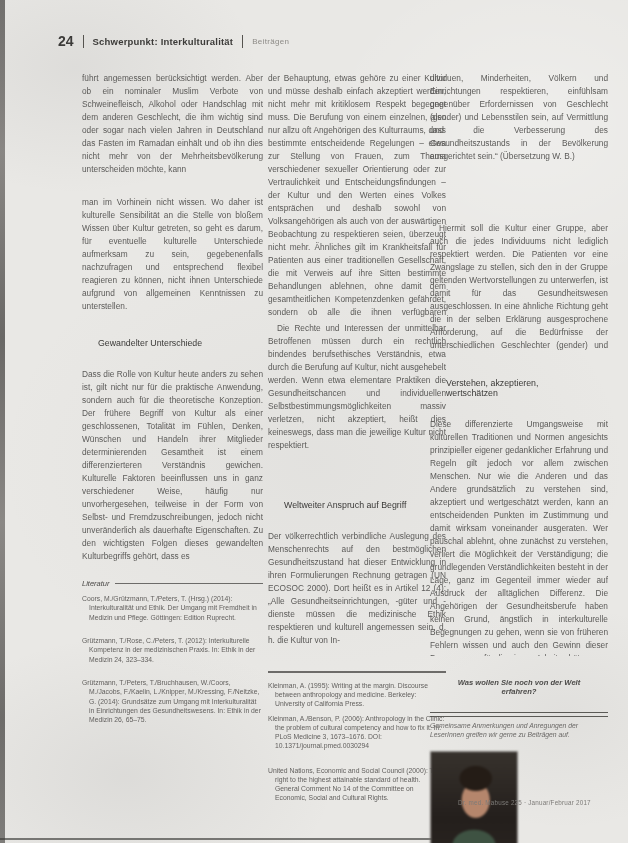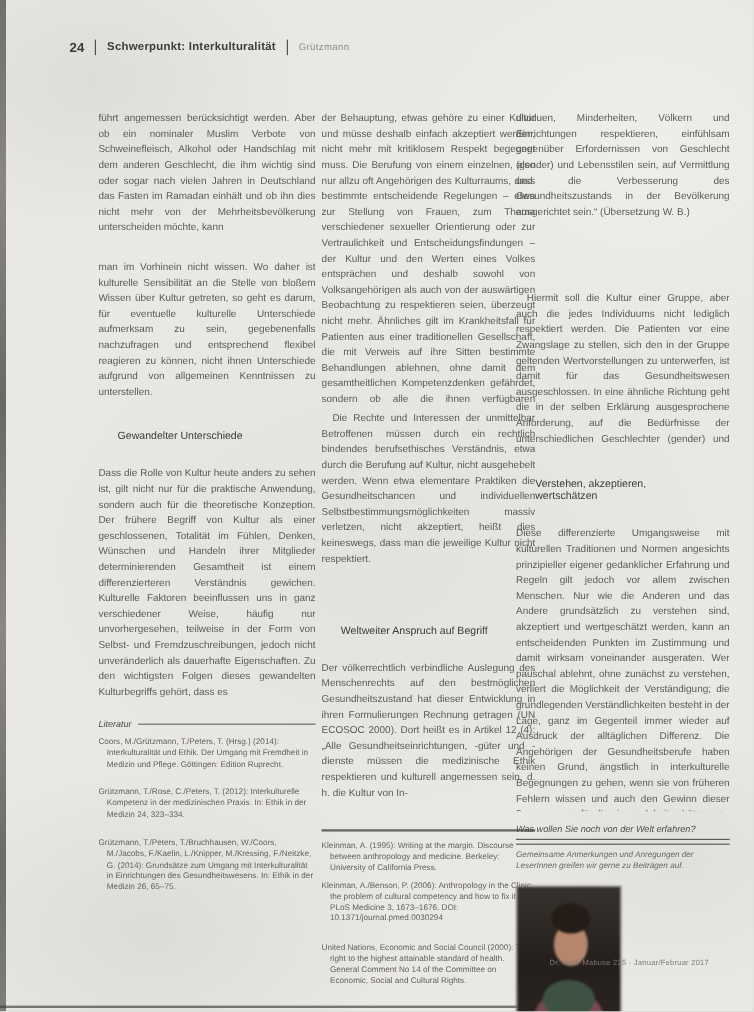--- a/index.html
+++ b/index.html
@@ -14,48 +14,48 @@
       radial-gradient(300px 200px at 20% 92%, rgba(110,110,110,.10), transparent 70%),
       radial-gradient(220px 160px at 90% 85%, rgba(125,125,125,.08), transparent 70%);}
   .scan-edge-left{position:absolute;left:0;top:0;width:5px;height:100%;
     background:linear-gradient(180deg,#4a4846 0%,#6a6764 18%,#3f3d3b 40%,#6b6865 62%,#454341 85%,#5c5a57 100%);
     opacity:.75;}
   .scan-edge-bottom{position:absolute;left:0;bottom:3px;width:72%;height:2px;background:#3b3a38;opacity:.65;}
 
   
   .header{position:absolute;left:58px;top:33px;display:flex;align-items:center;gap:9px;
           color:#3c3b39;filter:blur(.25px);}
-  .header .pageno{font-weight:bold;font-size:11px;}
+  .header .pageno{font-weight:bold;font-size:14px;}
   .header .sep{width:1px;height:13px;background:#55534f;}
   .header .section{font-weight:bold;font-size:9.5px;letter-spacing:.2px;}
   .header .subsection{font-size:8px;color:#8d8b87;letter-spacing:.3px;}
 
   
-  .col{position:absolute;top:92px;}
+  .col{position:absolute;top:72px;}
   #col1{left:82px;width:181px;}
   #col2{left:268px;width:178px;}
   #col3{left:430px;width:178px;}
 
   p.body{margin:0;font-size:8.3px;line-height:13px;text-align:justify;color:#5b5a58;
          filter:blur(.4px);overflow:hidden;hyphens:auto;}
   p.body.indent{text-indent:9px;}
   .subhead{margin:16px;font-size:8.8px;font-weight:normal;color:#3a3937;filter:blur(.3px);}
 
   .pullquote{margin:0;font-size:14.5px;line-height:17px;font-weight:bold;color:#4e4d4b;
              filter:blur(.35px);letter-spacing:.1px;}
 
   .litrow{display:flex;align-items:center;gap:5px;}
   .litlabel{font-size:7.5px;font-weight:normal;font-style:italic;color:#4a4947;filter:blur(.3px);}
   .litrule{flex:1;height:1.6px;background:#4d4c4a;opacity:.8;}
   .rule{height:1.6px;background:#4d4c4a;opacity:.8;}
 
   p.ref{margin:0 0 5px 0;font-size:6.8px;line-height:9.3px;color:#615f5d;filter:blur(.35px);
         padding-left:7px;text-indent:-7px;text-align:left;overflow:hidden;}
 
-  .teaser-q{margin:0;font-size:7.6px;font-style:italic;font-weight:normal;color:#4c4b49;filter:blur(.3px);}
+  .teaser-q{margin:12px;font-size:7.6px;font-style:italic;font-weight:bold;color:#4c4b49;filter:blur(.3px);text-align:center;}
   .dblrule{height:3px;border-top:1.4px solid #44433f;border-bottom:1px solid #44433f;opacity:.85;}
   .teaser-note{margin:0;font-size:6.8px;line-height:9px;font-style:italic;color:#6a6866;filter:blur(.35px);overflow:hidden;}
 
   .author{display:flex;gap:9px;}
   .portrait{width:88px;height:122px;flex:0 0 88px;border:1px solid #8f8d8a;box-sizing:border-box;
     background:
       radial-gradient(26px 20px at 52% 22%, #241c16 0 60%, transparent 65%),
       radial-gradient(22px 28px at 52% 40%, #b5866c 0 62%, transparent 66%),
       radial-gradient(30px 22px at 50% 78%, #3e5242 0 70%, transparent 74%),
       radial-gradient(40px 34px at 50% 92%, #7a4a52 0 70%, transparent 75%),
@@ -76,21 +76,21 @@
 
 <div id="page">
   <div class="scan-edge-left"></div>
   <div class="scan-edge-bottom"></div>
 
   <div class="header">
     <span class="pageno">24</span>
     <span class="sep"></span>
     <span class="section">Schwerpunkt: Interkulturalität</span>
     <span class="sep"></span>
-    <span class="subsection">Grützmann</span>
+    <span class="subsection">Beiträgen</span>
   </div>
 
   <div class="col" id="col1">
     <p class="body" style="height:112px">führt angemessen berücksichtigt werden. Aber ob ein nominaler Muslim Verbote von Schweinefleisch, Alkohol oder Handschlag mit dem anderen Geschlecht, die ihm wichtig sind oder sogar nach vielen Jahren in Deutschland das Fasten im Ramadan einhält und ob ihn dies nicht mehr von der Mehrheitsbevölkerung unterscheiden möchte, kann</p>
     <div class="spacer6"></div>
     <div class="spacer6"></div>
     <p class="body" style="height:118px">man im Vorhinein nicht wissen. Wo daher ist kulturelle Sensibilität an die Stelle von bloßem Wissen über Kultur getreten, so geht es darum, für eventuelle kulturelle Unterschiede aufmerksam zu sein, gegebenenfalls nachzufragen und entsprechend flexibel reagieren zu können, nicht ihnen Unterschiede aufgrund von allgemeinen Kenntnissen zu unterstellen.</p>
     <div class="spacer8"></div>
     <p class="subhead">Gewandelter Unterschiede</p>
     <div class="spacer4"></div>

